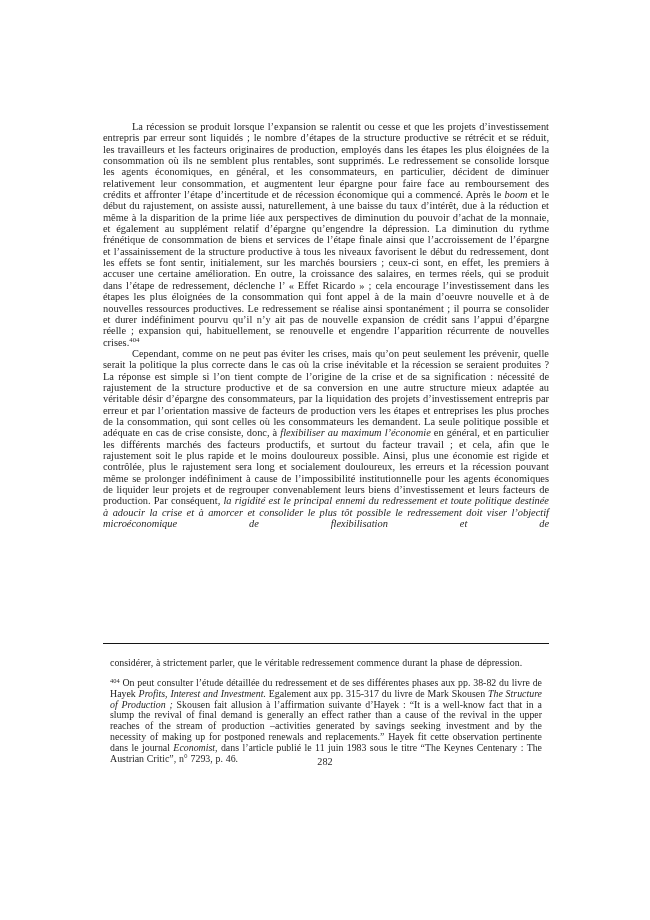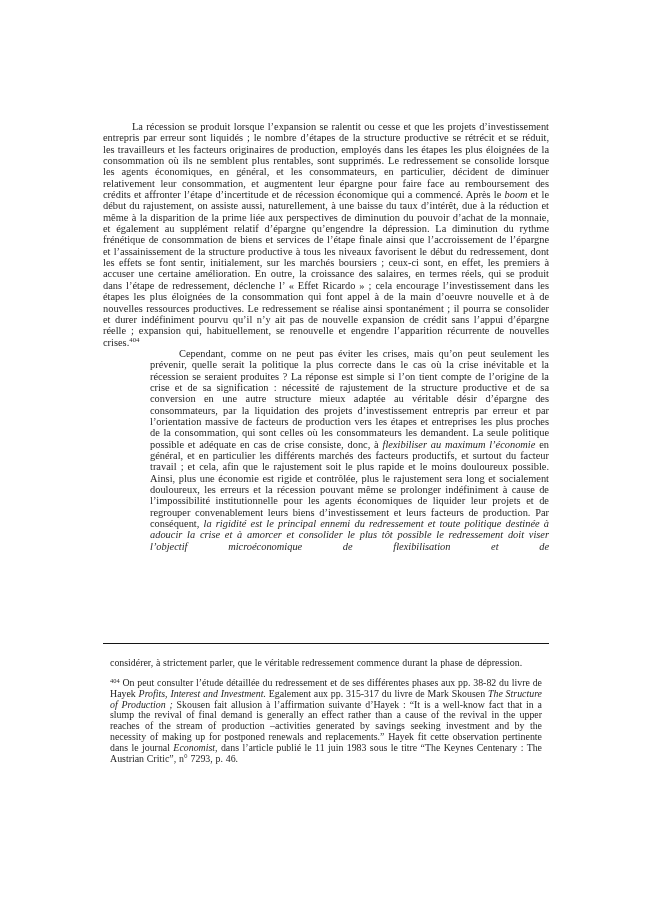--- a/index.html
+++ b/index.html
@@ -25,21 +25,20 @@
   .body-par {
     margin: 0;
     text-align: justify;
     text-indent: 29px;
     font-size: 10.4px;
     line-height: 11.35px;
     word-spacing: 0.4px;
   }
   .justify-last {
     text-align-last: justify;
-    margin-left: 47px;
   }
   .body-par sup {
     font-size: 6.8px;
     line-height: 0;
     vertical-align: 4px;
     letter-spacing: 0;
   }
   .footnote-rule {
     position: absolute;
     left: 103px;
@@ -92,14 +91,15 @@
   <div class="footnote-rule"></div>
 
   <div class="footnotes">
 
     <p class="fn"><span>considérer, à strictement parler, que le véritable redressement commence durant la phase de dépression.</span></p>
 
     <p class="fn"><sup>404</sup><span> On peut consulter l’étude détaillée du redressement et de ses différentes phases aux pp. 38-82 du livre de Hayek </span><i>Profits, Interest and Investment.</i><span> Egalement aux pp. 315-317 du livre de Mark Skousen </span><i>The Structure of Production ;</i><span> Skousen fait allusion à l’affirmation suivante d’Hayek : “It is a well-know fact that in a slump the revival of final demand is generally an effect rather than a cause of the revival in the upper  reaches of the stream of production –activities generated by savings seeking investment and by the necessity of making up for postponed renewals and replacements.” Hayek fit cette observation pertinente dans le journal </span><i>Economist</i><span>, dans l’article publié le 11 juin 1983 sous le titre “The Keynes Centenary : The Austrian Critic”, n° 7293, p. 46.</span></p>
 
   </div>
 
+  <div class="page-number">282</div>
 
 </div>
 
 </body></html>

